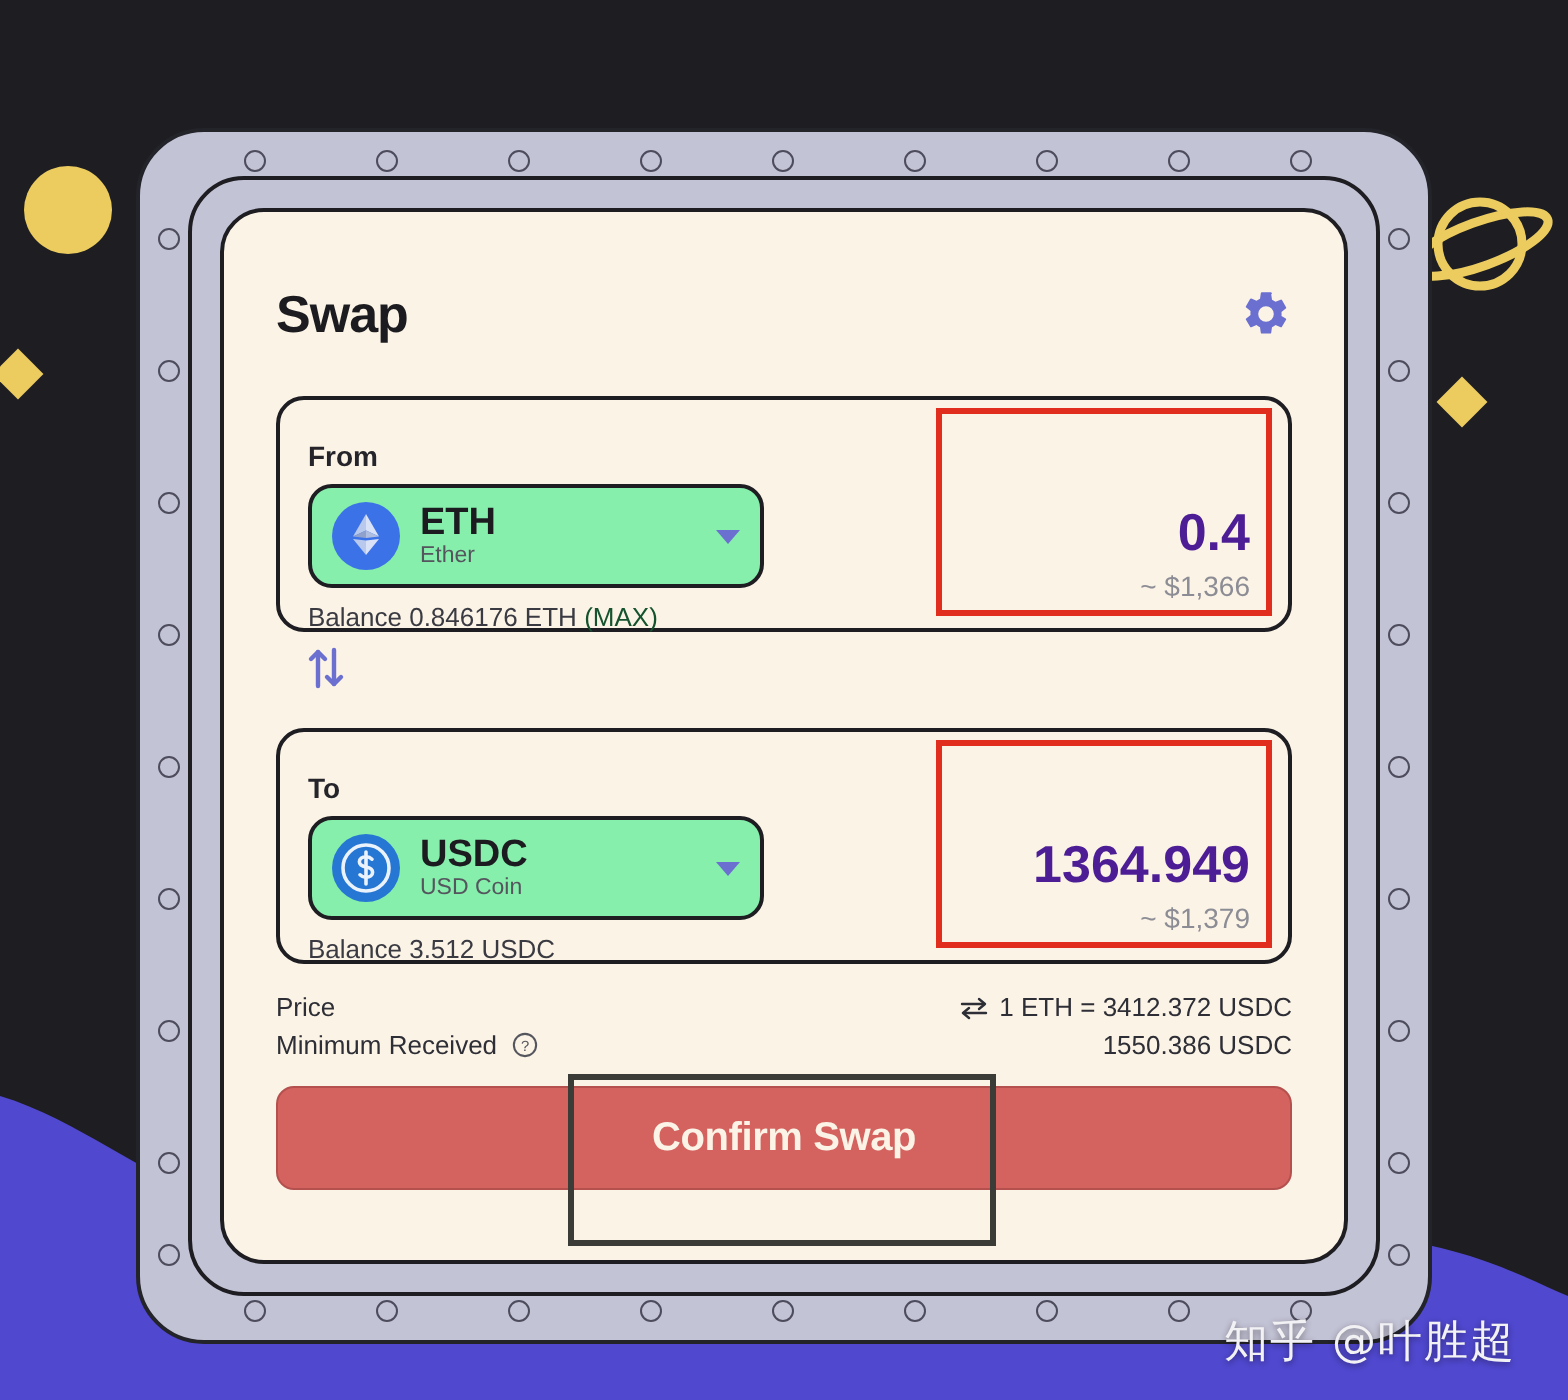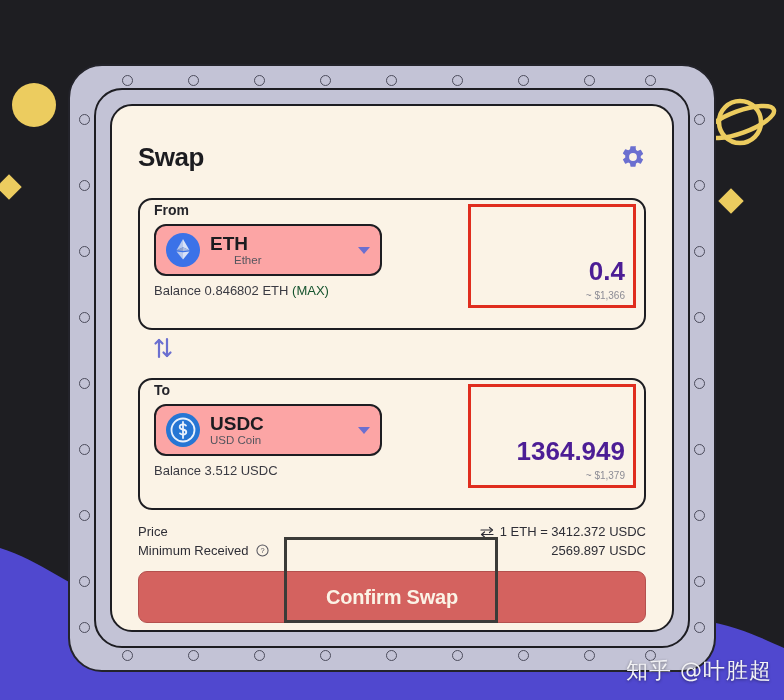--- a/index.html
+++ b/index.html
@@ -71,41 +71,41 @@
     letter-spacing: -0.5px;
   }
   #settings-gear { cursor: pointer; line-height: 0; }
 
   
   .token-panel {
     position: relative;
     border: 2.4px solid #1d1d22;
     border-radius: 14px;
     background: #fbf3e6;
-    padding: 2px 14px 8px 14px;
-    height: 132px;
+    padding: 20px 14px 8px 14px;
+    height: 118px;
   }
   #from-panel { margin-top: 12px; }
   #to-panel { margin-top: 12px; }
 
   .panel-label {
     font-size: 14px;
     font-weight: 700;
     color: #24242a;
     margin-bottom: 6px;
   }
 
   .panel-row { display: flex; align-items: flex-start; justify-content: space-between; }
 
   .token-select {
     display: flex;
     align-items: center;
     border: 2.2px solid #1d1d22;
     border-radius: 12px;
-    background: #fca5a5;
+    background: #86efac;
     padding: 7px 10px;
     width: 228px;
     cursor: pointer;
   }
   .token-icon { flex: 0 0 auto; margin-right: 10px; line-height: 0; }
   .token-names { flex: 1 1 auto; }
   .token-symbol { font-size: 19px; font-weight: 700; color: #1c1c20; line-height: 1.05; }
   .token-fullname { font-size: 11.5px; color: #55555e; margin-top: 1px; }
   .caret { width: 0; height: 0;
            border-left: 6px solid transparent;
@@ -120,21 +120,21 @@
     display: flex;
     flex-direction: column;
     justify-content: flex-end;
     align-items: flex-end;
     text-align: right;
     position: absolute;
     right: 8px;
     top: 4px;
   }
   .amount-value { font-size: 26px; font-weight: 700; color: #4c1d95; line-height: 1.1; }
-  .amount-usd { font-size: 10px; color: #8c8c95; margin-top: 4px; }
+  .amount-usd { font-size: 14px; color: #8c8c95; margin-top: 4px; }
 
   .balance-row { font-size: 13px; color: #3a3a42; margin-top: 7px; }
   .max-link { color: #14532d; cursor: pointer; }
 
   
   #swap-arrows-row { height: 36px; display: flex; align-items: center; padding-left: 14px; }
   #swap-arrows { cursor: pointer; line-height: 0; }
 
   
   #price-info { margin-top: 14px; }
@@ -174,21 +174,21 @@
     left: 284px; top: 537px;
     width: 214px; height: 86px;
     border: 3.5px solid #3b3b38;
     z-index: 9;
     pointer-events: none;
   }
 
   
   #watermark {
     position: absolute;
-    right: 12px; bottom: 14px;
+    right: 26px; bottom: 14px;
     z-index: 20;
     font-size: 22px;
     color: #f2f2f5;
     font-family: "DejaVu Sans", sans-serif;
     letter-spacing: 1px;
     text-shadow: 0 1px 3px rgba(0,0,0,.45);
   }
 </style>
 </head>
 <body>
@@ -279,33 +279,33 @@
             <polygon points="17,6 17,14.2 23.5,17.2" fill="#d9e2f7"></polygon>
             <polygon points="17,6 10.5,17.2 17,14.2" fill="#b9c9ee"></polygon>
             <polygon points="17,19.3 17,26.5 23.5,18.5" fill="#d9e2f7"></polygon>
             <polygon points="17,26.5 17,19.3 10.5,18.5" fill="#b9c9ee"></polygon>
             <polygon points="17,18 23.5,17.2 17,14.2" fill="#aebde0"></polygon>
             <polygon points="10.5,17.2 17,18 17,14.2" fill="#90a2cc"></polygon>
           </svg>
         </span>
         <span class="token-names">
           <span class="token-symbol" style="display:block;">ETH</span>
-          <span class="token-fullname" style="display:block;margin-left:24px;">Ether</span>
+          <span class="token-fullname" style="display:block;">Ether</span>
         </span>
         <span class="caret"></span>
       </div>
 
       <div class="amount-box">
         <div class="amount-value">0.4</div>
         <div class="amount-usd">~ $1,366</div>
       </div>
     </div>
 
     <div class="balance-row">
-      <span>Balance 0.846802 ETH</span>
+      <span>Balance 0.846176 ETH</span>
       <span class="max-link">(MAX)</span>
     </div>
   </div>
 
   <div id="swap-arrows-row">
     <span id="swap-arrows">
       <svg width="22" height="24" viewBox="0 0 22 24">
         <g stroke="#6b6fd0" stroke-width="2.2" fill="none" stroke-linecap="round">
           <line x1="7" y1="21" x2="7" y2="4"></line>
           <polyline points="3.5,7.5 7,4 10.5,7.5" stroke-linejoin="round"></polyline>
@@ -367,21 +367,21 @@
     <div class="info-row">
       <span class="info-left">
         <span>Minimum Received</span>
         <span class="help-icon">
           <svg width="13" height="13" viewBox="0 0 14 14">
             <circle cx="7" cy="7" r="6" fill="none" stroke="#55555e" stroke-width="1.1"></circle>
             <text x="7" y="10.2" font-size="8" fill="#55555e" text-anchor="middle" font-family="Liberation Sans, sans-serif">?</text>
           </svg>
         </span>
       </span>
-      <span class="info-right">2569.897 USDC</span>
+      <span class="info-right">1550.386 USDC</span>
     </div>
   </div>
 
   <div id="confirm-swap-button">
     <span>Confirm Swap</span>
   </div>
 
 </div>
 
 <div id="confirm-annotation"></div>

